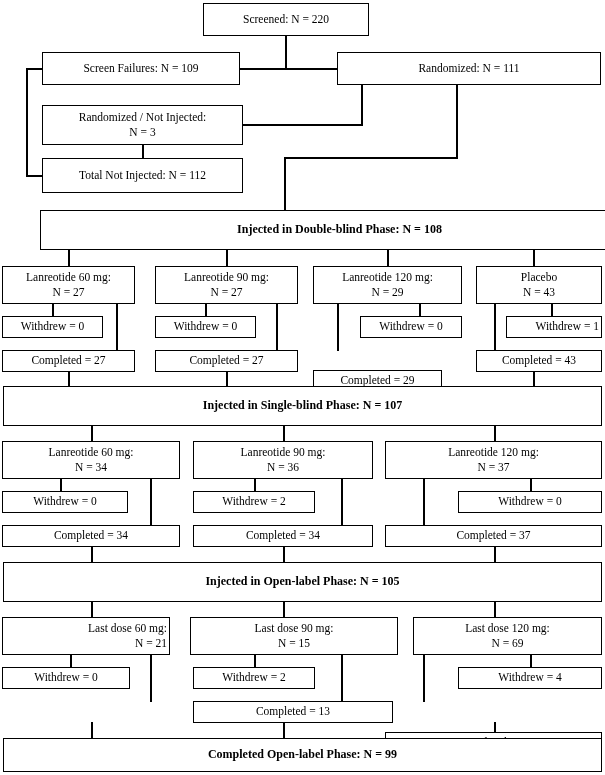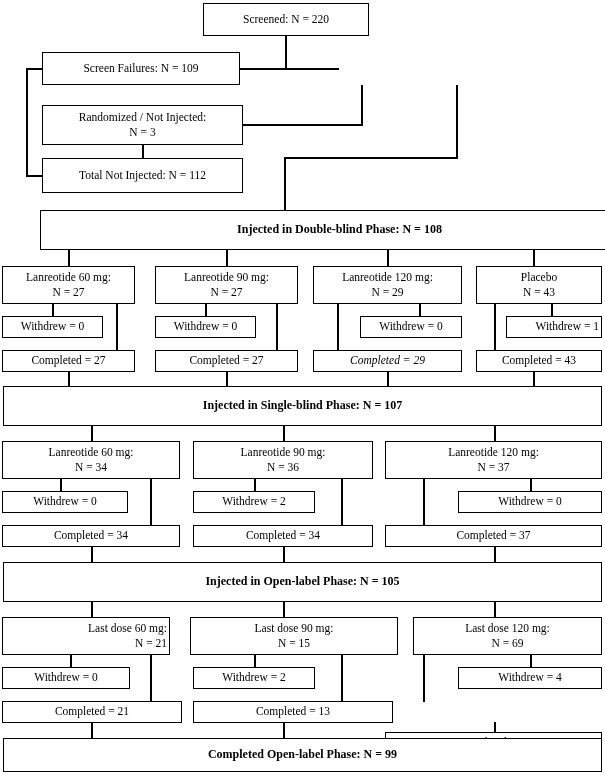--- a/index.html
+++ b/index.html
@@ -58,20 +58,23 @@
   </div>
 
   <div class="ln v" style="left:285px; top:35px; height:34px;"></div>
 
   <div class="ln h" style="left:239px; top:68px; width:100px;"></div>
 
   <div class="box" style="left:42px; top:52px; width:198px; height:33px;">
     <span>Screen Failures: N = 109</span>
   </div>
 
+  <div class="box" style="left:337px; top:52px; width:264px; height:33px;">
+    <span>Randomized: N = 111</span>
+  </div>
 
   <div class="ln h" style="left:26px; top:68px; width:18px;"></div>
   <div class="ln v" style="left:26px; top:68px; height:108px;"></div>
   <div class="ln h" style="left:26px; top:175px; width:18px;"></div>
 
   <div class="ln v" style="left:361px; top:85px; height:41px;"></div>
   <div class="ln h" style="left:242px; top:124px; width:121px;"></div>
 
   <div class="box" style="left:42px; top:105px; width:201px; height:40px;">
     <span>Randomized / Not Injected:</span>
@@ -125,21 +128,21 @@
 
   <div class="box" style="left:313px; top:266px; width:149px; height:38px;">
     <span>Lanreotide 120 mg:</span>
     <span class="l2">N = 29</span>
   </div>
   <div class="ln v" style="left:419px; top:303px; height:14px;"></div>
   <div class="box" style="left:360px; top:316px; width:102px; height:22px;">
     <span>Withdrew = 0</span>
   </div>
   <div class="ln v" style="left:337px; top:303px; height:48px;"></div>
-  <div class="box" style="left:313px; top:350px; width:149px; height:22px;font-style:italic;">
+  <div class="box" style="left:313px; top:370px; width:129px; height:22px;">
     <span>Completed = 29</span>
   </div>
 
   <div class="box" style="left:476px; top:266px; width:126px; height:38px;">
     <span>Placebo</span>
     <span class="l2">N = 43</span>
   </div>
   <div class="ln v" style="left:551px; top:303px; height:14px;"></div>
   <div class="box" style="left:506px; top:316px; width:96px; height:22px;align-items:flex-end;">
     <span>Withdrew = 1</span>
@@ -215,23 +218,20 @@
 
   <div class="box" style="left:2px; top:617px; width:168px; height:38px;align-items:flex-end;">
     <span>Last dose 60 mg:</span>
     <span class="l2">N = 21</span>
   </div>
   <div class="ln v" style="left:70px; top:654px; height:14px;"></div>
   <div class="box" style="left:2px; top:667px; width:128px; height:22px;">
     <span>Withdrew = 0</span>
   </div>
   <div class="ln v" style="left:150px; top:654px; height:48px;"></div>
-  <div class="box" style="left:2px; top:701px; width:180px; height:22px;">
-    <span>Completed = 21</span>
-  </div>
 
   <div class="box" style="left:190px; top:617px; width:208px; height:38px;">
     <span>Last dose 90 mg:</span>
     <span class="l2">N = 15</span>
   </div>
   <div class="ln v" style="left:254px; top:654px; height:14px;"></div>
   <div class="box" style="left:193px; top:667px; width:122px; height:22px;">
     <span>Withdrew = 2</span>
   </div>
   <div class="ln v" style="left:341px; top:654px; height:48px;"></div>

